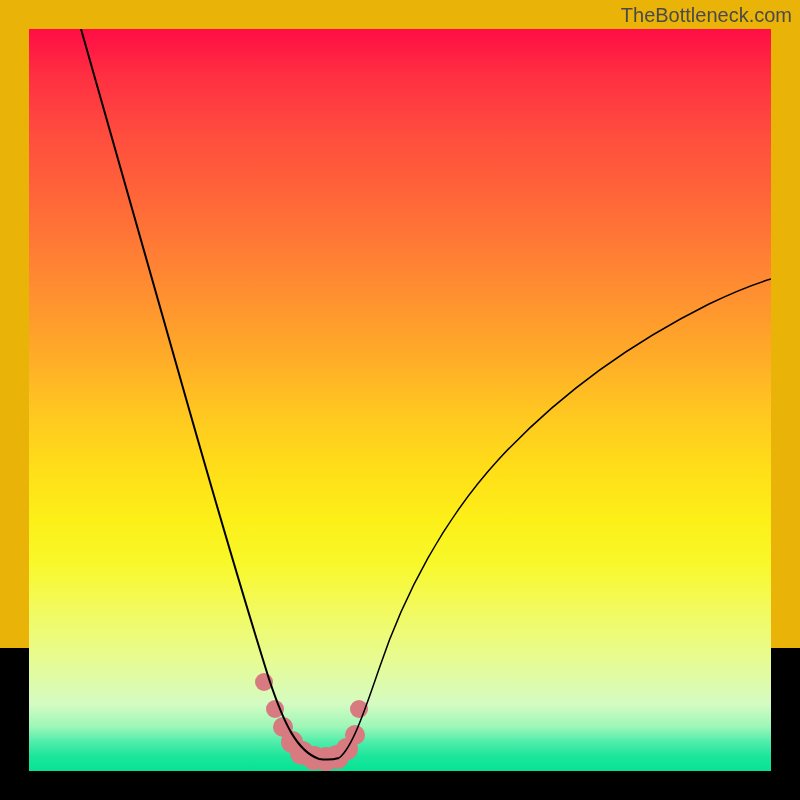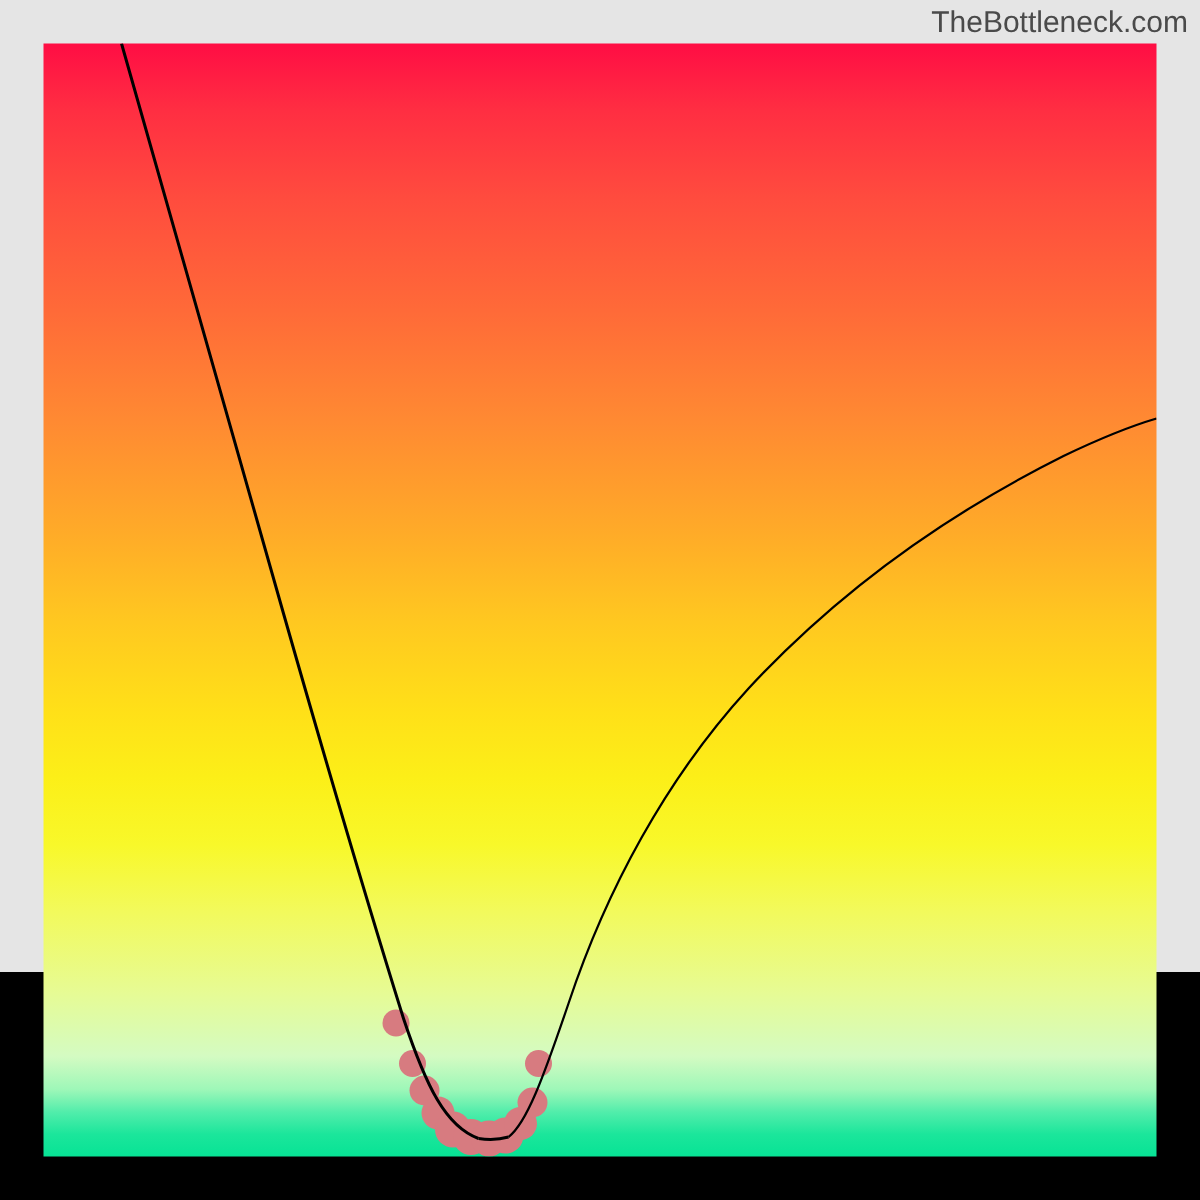--- a/index.html
+++ b/index.html
@@ -10,21 +10,21 @@
     overflow: hidden;
     background: #000;
     font-family: Arial, Helvetica, sans-serif;
   }
   .frame {
     position: absolute;
     top: 0;
     left: 0;
     width: 800px;
     height: 648px;
-    background: #e5e5e5;
+    background: #eab308;
   }
   .plot {
     position: absolute;
     top: 29px;
     left: 29px;
     width: 742px;
     height: 742px;
     
     background: linear-gradient(
       to bottom,

